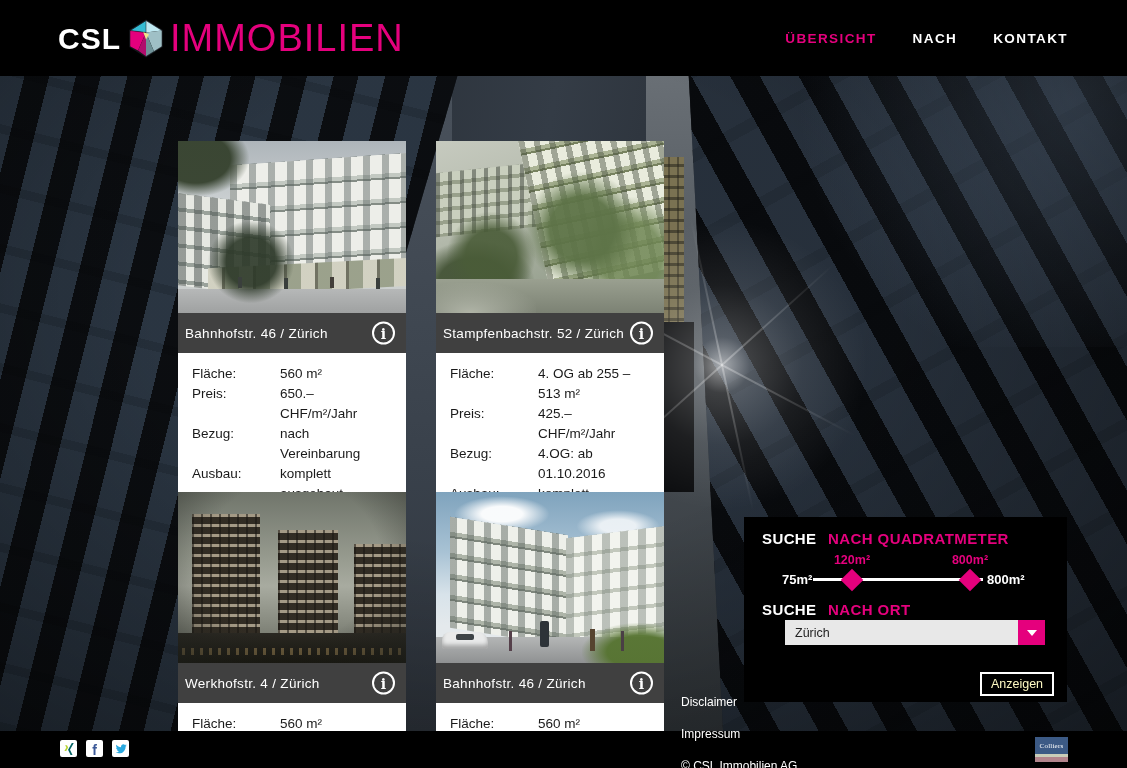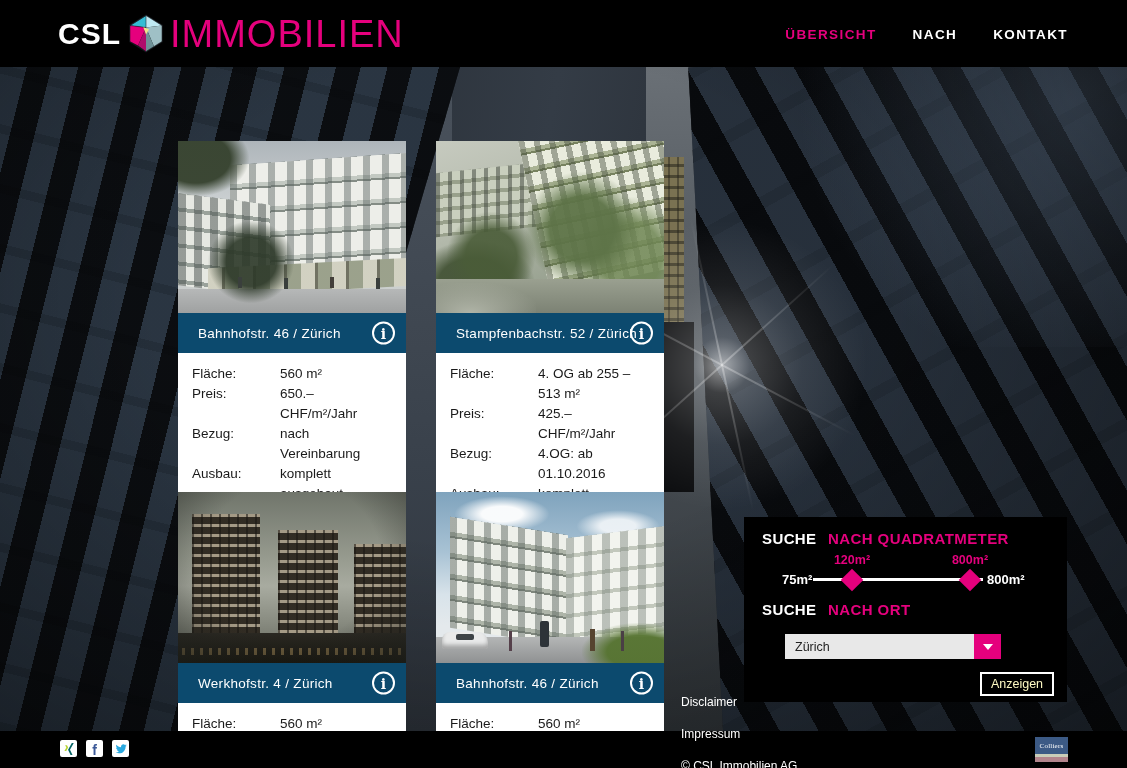--- a/index.html
+++ b/index.html
@@ -1,20 +1,20 @@
 <!DOCTYPE html>
 <html><head>
 <meta charset="utf-8">
 <style>
   html,body{margin:0;padding:0;width:1127px;height:768px;overflow:hidden;background:#000;
     font-family:"Liberation Sans", sans-serif;}
   .viewport{position:relative;width:1127px;height:768px;overflow:hidden;background:#0c0e11;}
 
   
-  .topbar{position:absolute;left:0;top:0;right:0;height:67px;background:#000;z-index:50;}
+  .topbar{position:absolute;left:0;top:0;right:0;height:76px;background:#000;z-index:50;}
   .logo{position:absolute;left:58px;top:50%;transform:translateY(-50%);display:flex;align-items:center;cursor:pointer;}
   .logo-csl{color:#fff;font-size:30px;font-weight:700;letter-spacing:1px;}
   .logo-cube{width:40px;height:40px;margin:0 4px 0 5px;}
   .logo-immo{color:#e5007d;font-size:38px;font-weight:500;letter-spacing:1px;}
   .nav{position:absolute;right:59px;top:50%;transform:translateY(-50%);display:flex;gap:36px;}
   .nav-item{color:#fff;font-size:13.5px;font-weight:700;letter-spacing:1.4px;cursor:pointer;}
   .nav-item.active{color:#e5007d;}
 
   
   .bg{position:absolute;left:0;top:67px;right:0;bottom:37px;overflow:hidden;z-index:1;
@@ -50,22 +50,22 @@
   .ray.r3{transform:rotate(78deg);}
   .vignette{position:absolute;inset:0;
       background:radial-gradient(ellipse at 45% 35%,transparent 40%,rgba(0,0,0,.45) 100%);}
 
   
   .card{position:absolute;width:228px;z-index:10;cursor:pointer;}
   .card.c1{left:178px;top:141px;} .card.c2{left:436px;top:141px;}
   .card.c3{left:178px;top:492px;} .card.c4{left:436px;top:492px;}
   .photo{position:relative;height:172px;overflow:hidden;}
   .card.c3 .photo,.card.c4 .photo{height:171px;}
-  .card-title{height:40px;background:#0c4a6e;color:#fff;display:flex;align-items:center;
-      padding:0 20px;font-size:13.5px;letter-spacing:.3px;position:relative;font-weight:500;}
+  .card-title{height:40px;background:#404040;color:#fff;display:flex;align-items:center;
+      padding:0 7px;font-size:13.5px;letter-spacing:.3px;position:relative;font-weight:500;}
   .card-title .t{padding-right:40px;white-space:nowrap;overflow:hidden;}
   .info-icon{position:absolute;right:11px;top:50%;transform:translateY(-50%);
       width:23px;height:23px;border:2px solid #fff;border-radius:50%;box-sizing:border-box;
       display:flex;align-items:center;justify-content:center;cursor:pointer;
       font-family:"DejaVu Serif", serif;font-size:14px;font-weight:600;line-height:1;}
   .card-details{background:#fff;padding:11px 14px;}
   .card.c3 .card-details,.card.c4 .card-details{min-height:60px;}
   .detail-row{display:flex;font-size:13.5px;color:#1a1a1a;line-height:20px;}
   .detail-label{width:88px;flex:none;}
 
@@ -155,21 +155,21 @@
   .search-title{position:absolute;left:18px;font-size:15px;font-weight:700;letter-spacing:.4px;color:#fff;white-space:nowrap;}
   .st1{top:13px;} .st2{top:84px;}
   .pink{color:#e5007d;margin-left:7px;}
   .sl-label{position:absolute;color:#fff;font-size:13px;font-weight:600;}
   .sl-min{left:38px;top:55px;} .sl-max{left:243px;top:55px;}
   .sl-track{position:absolute;left:69px;top:61px;width:170px;height:3px;background:#fff;cursor:pointer;}
   .sl-handle{position:absolute;width:16px;height:16px;background:#e5007d;transform:rotate(45deg);top:55px;cursor:pointer;z-index:2;}
   .sl-h1{left:100px;} .sl-h2{left:218px;}
   .sl-hlabel{position:absolute;top:36px;width:56px;text-align:center;color:#e5007d;font-size:12.5px;font-weight:600;}
   .sl-hl1{left:80px;} .sl-hl2{left:198px;}
-  .dropdown{position:absolute;left:41px;top:117px;width:216px;height:25px;background:#e8e8e8;cursor:pointer;}
+  .dropdown{position:absolute;left:41px;top:103px;width:260px;height:25px;background:#e8e8e8;cursor:pointer;}
   .dropdown-value{position:absolute;left:10px;top:50%;transform:translateY(-50%);font-size:12.5px;color:#222;}
   .dropdown-btn{position:absolute;right:0;top:0;width:27px;height:25px;background:#e5007d;
     display:flex;align-items:center;justify-content:center;cursor:pointer;}
   .caret{width:0;height:0;border-left:5px solid transparent;border-right:5px solid transparent;border-top:6px solid #fff;}
   .anzeigen{position:absolute;left:236px;top:155px;width:70px;height:20px;background:#000;border:2px solid #fff;
     color:#fef9c3;font-size:12.5px;display:flex;align-items:center;justify-content:center;cursor:pointer;
     font-family:"Liberation Sans", sans-serif;}
 
   
   .footer{position:absolute;left:0;right:0;bottom:0;height:37px;background:#000;z-index:60;}

